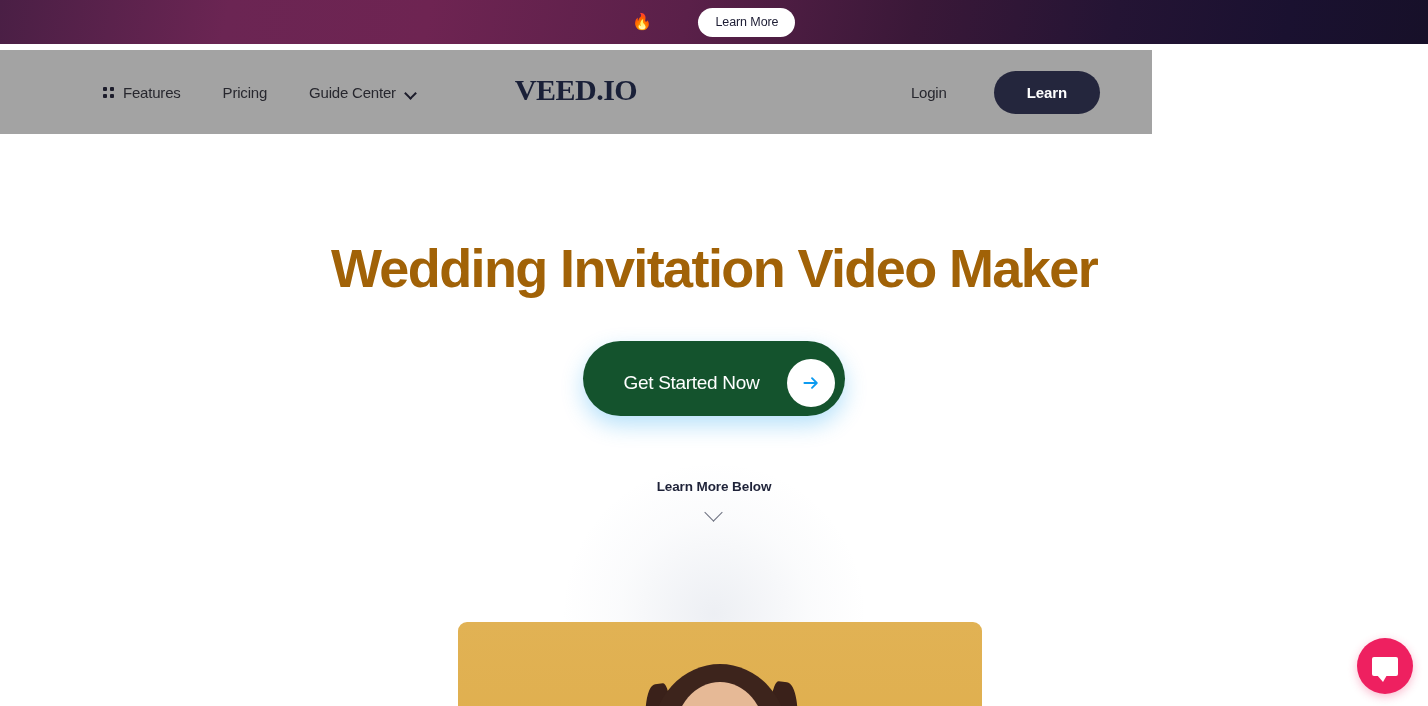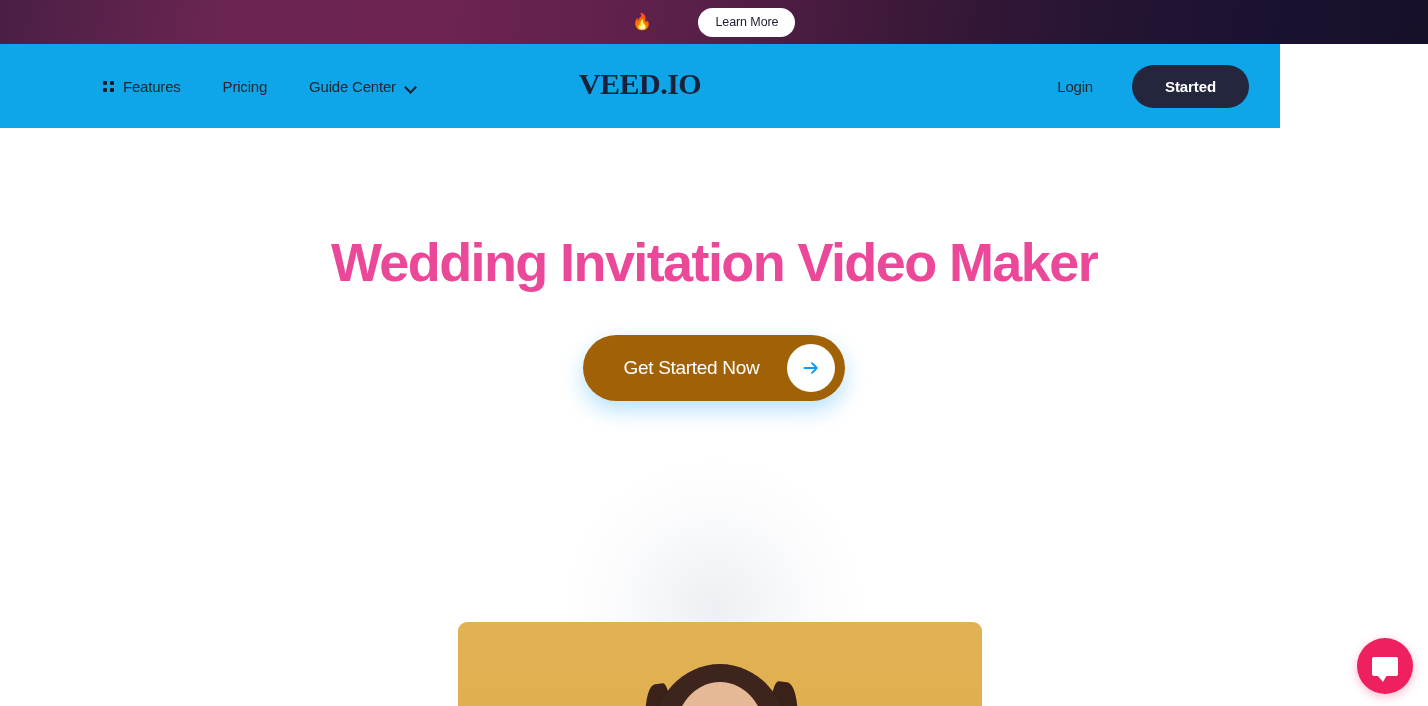--- a/index.html
+++ b/index.html
@@ -61,25 +61,26 @@
     letter-spacing: -0.1px;
     padding: 7px 17px 8px;
     cursor: pointer;
     font-family: "Liberation Sans", sans-serif;
     white-space: nowrap;
   }
 
   
   .navbar {
     position: relative;
-    width: 1280px;
+    width: 1152px;
     height: 84px;
-    background: #0ea5e9;
-    display: flex;
-    align-items: center;
+    background: #a3a3a3;
+    display: flex;
+    align-items: center;
+    margin-top: 6px;
   }
   .nav-left {
     position: absolute;
     left: 103px;
     top: 0;
     height: 84px;
     display: flex;
     align-items: center;
     gap: 0;
   }
@@ -134,26 +135,26 @@
     font-size: 30px;
     font-weight: bold;
     letter-spacing: -0.5px;
     color: #1a2038;
     cursor: pointer;
     font-family: Liberation Serif, serif;
   }
 
   .nav-right {
     position: absolute;
-    right: 31px;
+    right: 52px;
     top: 0;
     height: 84px;
     display: flex;
     align-items: center;
-    gap: 8px;
+    gap: 16px;
   }
   .login-link {
     color: #27272e;
     font-size: 15px;
     letter-spacing: -0.2px;
     cursor: pointer;
     margin-right: 31px;
   }
   .signup-btn {
     background: #24263d;
@@ -182,45 +183,45 @@
     width: 300px;
     height: 300px;
     margin-left: -150px;
     border-radius: 50%;
     background: radial-gradient(circle, rgba(222,226,234,0.55) 0%, rgba(240,242,246,0.30) 45%, rgba(255,255,255,0) 72%);
     pointer-events: none;
   }
   .hero-title {
     font-size: 54px;
     font-weight: bold;
-    color: #ec4899;
+    color: #a16207;
     letter-spacing: -1.6px;
     line-height: 1.12;
   }
   .hero-sub {
     margin-top: 20px;
     font-size: 18.5px;
     color: #3f424f;
     letter-spacing: -0.3px;
     font-weight: normal;
   }
 
   .cta-wrap {
     margin-top: 43px;
     display: flex;
     justify-content: center;
   }
   .cta-btn {
     position: relative;
     display: inline-flex;
     align-items: center;
-    background: #a16207;
+    background: #14532d;
     border: none;
     border-radius: 999px;
-    padding: 9px 10px 9px 41px;
+    padding: 18px 10px 9px 41px;
     cursor: pointer;
     box-shadow: 0 9px 22px rgba(13,155,240,0.30);
     font-family: "Liberation Sans", sans-serif;
   }
   .cta-label {
     color: #ffffff;
     font-size: 19px;
     letter-spacing: -0.3px;
     margin-right: 28px;
     white-space: nowrap;
@@ -389,21 +390,21 @@
       <span>Guide Center</span>
       <span class="chev-sm"></span>
     </div>
 
   </div>
 
   <div class="logo">VEED.IO</div>
 
   <div class="nav-right">
     <span class="login-link">Login</span>
-    <button class="signup-btn">Started</button>
+    <button class="signup-btn">Learn</button>
   </div>
 
 </div>
 
 <div class="hero">
 
   <div class="hero-glow"></div>
 
   <h1 class="hero-title">Wedding Invitation Video Maker</h1>
 
@@ -411,20 +412,24 @@
     <button class="cta-btn">
       <span class="cta-label">Get Started Now</span>
       <span class="cta-circle">
         <svg class="cta-arrow" width="20" height="20" viewBox="0 0 20 20" fill="none" aria-hidden="true">
           <path d="M3.4 10h12.2M11 5.2L15.8 10 11 14.8" stroke="#0d9bf0" stroke-width="1.9" stroke-linecap="round" stroke-linejoin="round"></path>
         </svg>
       </span>
     </button>
   </div>
 
+  <div class="learn-below">
+    <div class="learn-below-text">Learn More Below</div>
+    <div class="chev-down"></div>
+  </div>
 
 </div>
 
 <div class="thumb-wrap">
   <div class="thumb">
     <div class="hair-wisp-l"></div>
     <div class="hair-wisp-r"></div>
     <div class="head-hair"></div>
     <div class="head-face"></div>
 

